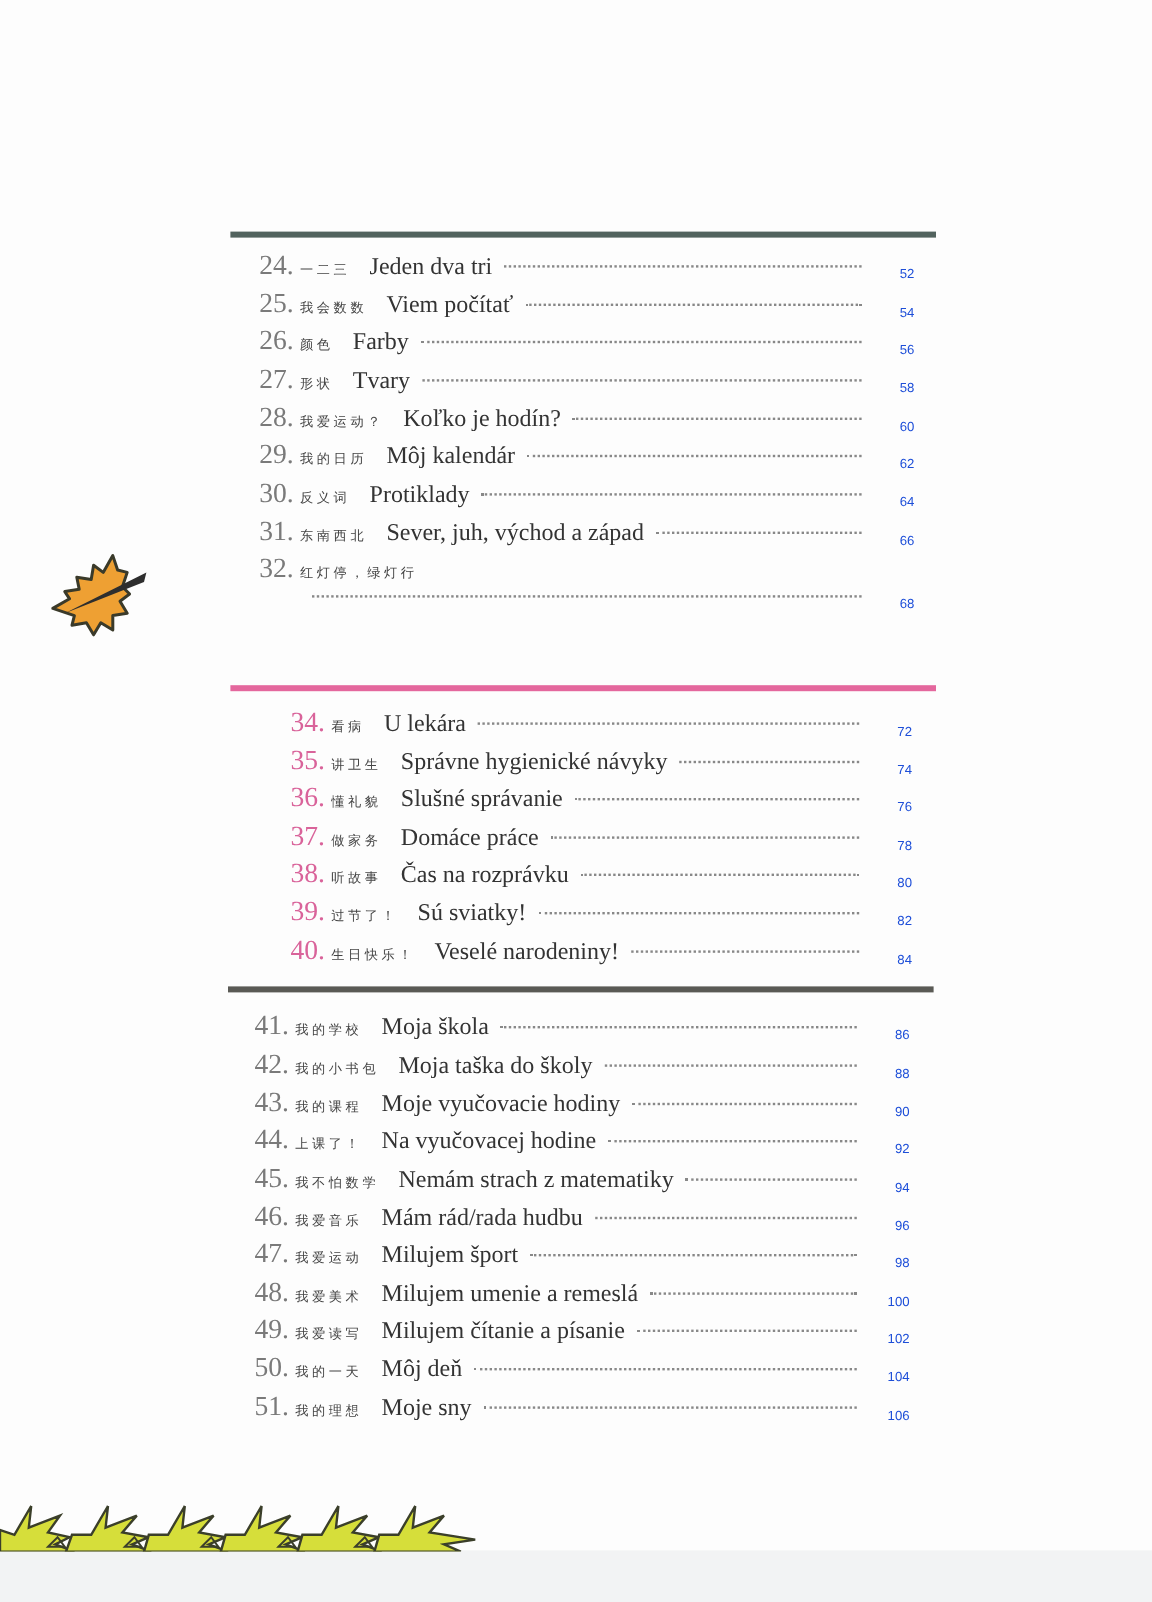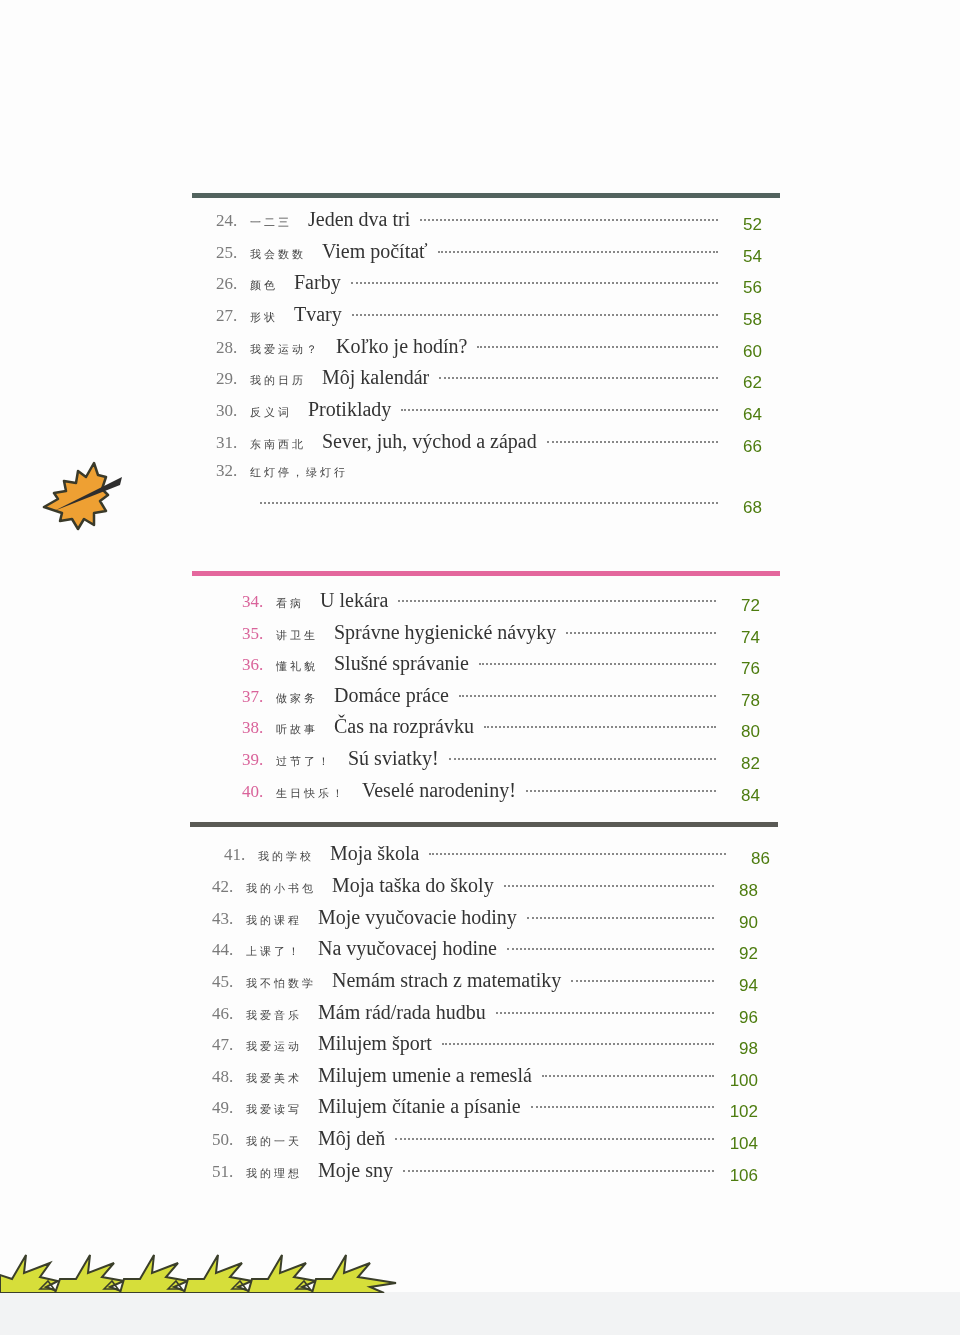--- a/index.html
+++ b/index.html
@@ -14,28 +14,28 @@
 
   .divider { position:absolute; height:5px; }
   .divider-1 { left:192px; width:588px; top:193px; }
   .divider-2 { left:192px; width:588px; top:571px; }
   .divider-3 { left:190px; width:588px; top:822px; }
 
   .toc-row {
     position:absolute; left:0; height:30px; display:flex; align-items:baseline;
     font-size:19px; white-space:nowrap;
   }
-  .num { color:#7a7a7a; font-family:"Liberation Serif", serif; font-size:17px; width:34px; display:inline-block; }
+  .num { color:#7a7a7a; font-family:"Liberation Serif", serif; font-size:23px; width:34px; display:inline-block; }
   .num.pink { color:#d9639a;margin-left:28px; }
   .zh { font-family:"DejaVu Sans", sans-serif; font-size:11px; color:#444; letter-spacing:3px; margin-right:16px; }
   .sk { color:#333; font-size:20px; }
   .dots {
     flex:1; margin:0 10px 0 10px; border-bottom:2px dotted #888; transform:translateY(-5px); min-width:20px;
   }
-  .page-no { font-family:"Liberation Sans", sans-serif; font-size:17px; color:#4d7c0f; text-align:right; width:34px; transform:translateY(4px); }
+  .page-no { font-family:"Liberation Sans", sans-serif; font-size:11px; color:#1d4ed8; text-align:right; width:34px; transform:translateY(4px); }
   .row-inner { display:flex; align-items:baseline; width:100%; }
 
   .leaf { position:absolute; left:36px; top:455px; width:90px; height:80px; }
   .grass { position:absolute; left:0; top:1245px; width:400px; height:48px; }
 </style>
 </head>
 <body>
 
 <div class="page">
   <div class="bottom-strip"></div>
@@ -187,21 +187,21 @@
   <div class="toc-row" style="top:779px;left:214px;width:546px">
       <div class="row-inner">
         <span class="num pink">40.</span>
         <span class="zh">生日快乐！</span>
         <span class="sk">Veselé narodeniny!</span>
         <span class="dots"></span>
         <span class="page-no">84</span>
       </div>
     </div>
 
-  <div class="toc-row" style="top:842px;left:224px;width:546px">
+  <div class="toc-row" style="top:842px;left:212px;width:546px">
       <div class="row-inner">
         <span class="num">41.</span>
         <span class="zh">我的学校</span>
         <span class="sk">Moja škola</span>
         <span class="dots"></span>
         <span class="page-no">86</span>
       </div>
     </div>
   <div class="toc-row" style="top:874px;left:212px;width:546px">
       <div class="row-inner">

